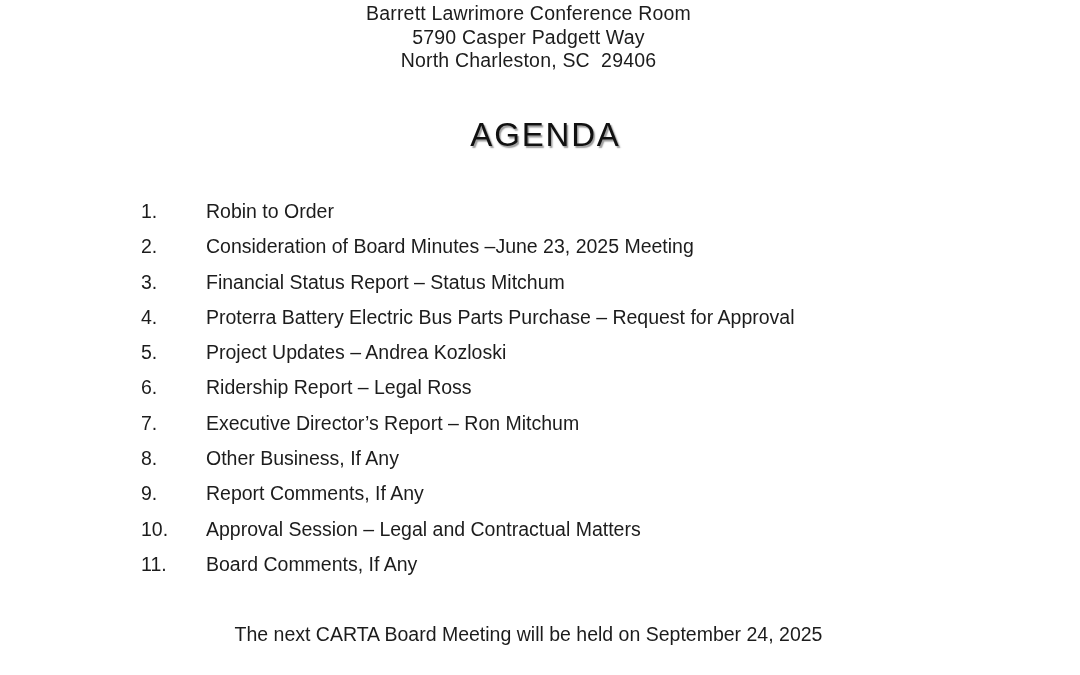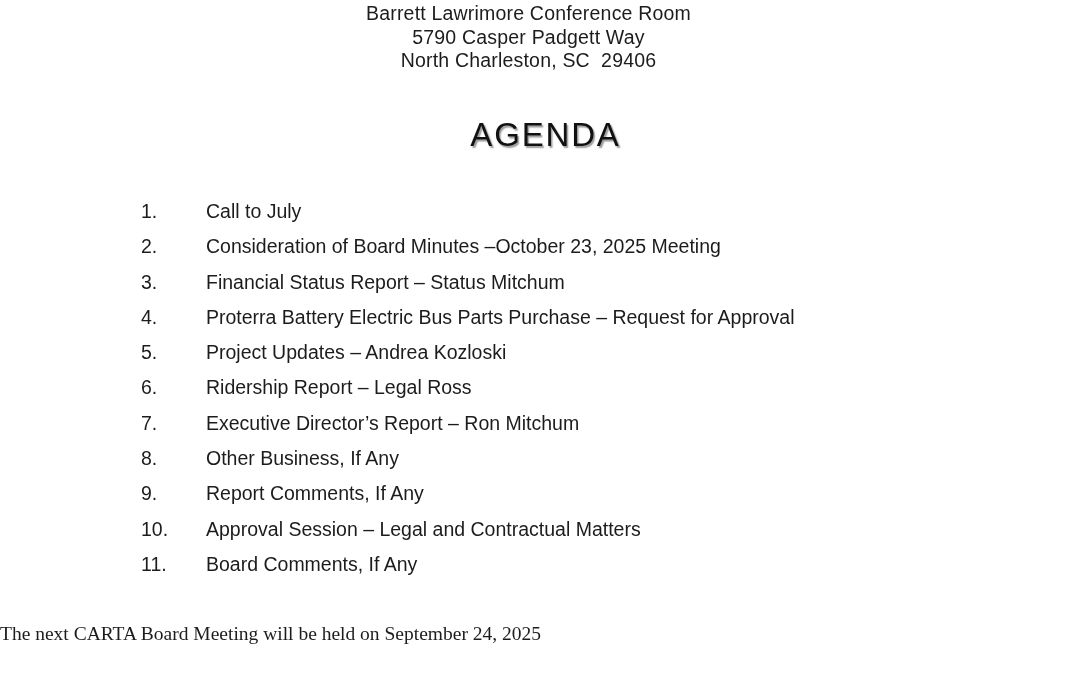--- a/index.html
+++ b/index.html
@@ -82,25 +82,25 @@
     color: #1c1c1c;
     white-space: pre;
   }
 
   
   .footer-note {
     position: absolute;
     left: 0;
     top: 622px;
     width: 1057px;
+    text-align: center;
     font-size: 19.5px;
     line-height: 24px;
     color: #1c1c1c;
     white-space: pre;
-    font-family: Liberation Serif, serif;
   }
 </style>
 </head>
 <body>
 
 <div class="page">
 
   <div class="venue-block">
     <div class="venue-line">Barrett Lawrimore Conference Room</div>
     <div class="venue-line">5790 Casper Padgett Way</div>
@@ -108,26 +108,26 @@
   </div>
 
   <div class="agenda-title-wrap">
     <span class="agenda-title">AGENDA</span>
   </div>
 
   <div class="agenda-list">
 
     <div class="agenda-row">
       <span class="item-number">1.</span>
-      <span class="item-text">Call to July</span>
+      <span class="item-text">Robin to Order</span>
     </div>
 
     <div class="agenda-row">
       <span class="item-number">2.</span>
-      <span class="item-text">Consideration of Board Minutes –October 23, 2025 Meeting</span>
+      <span class="item-text">Consideration of Board Minutes –June 23, 2025 Meeting</span>
     </div>
 
     <div class="agenda-row">
       <span class="item-number">3.</span>
       <span class="item-text">Financial Status Report – Status Mitchum</span>
     </div>
 
     <div class="agenda-row">
       <span class="item-number">4.</span>
       <span class="item-text">Proterra Battery Electric Bus Parts Purchase – Request for Approval</span>

